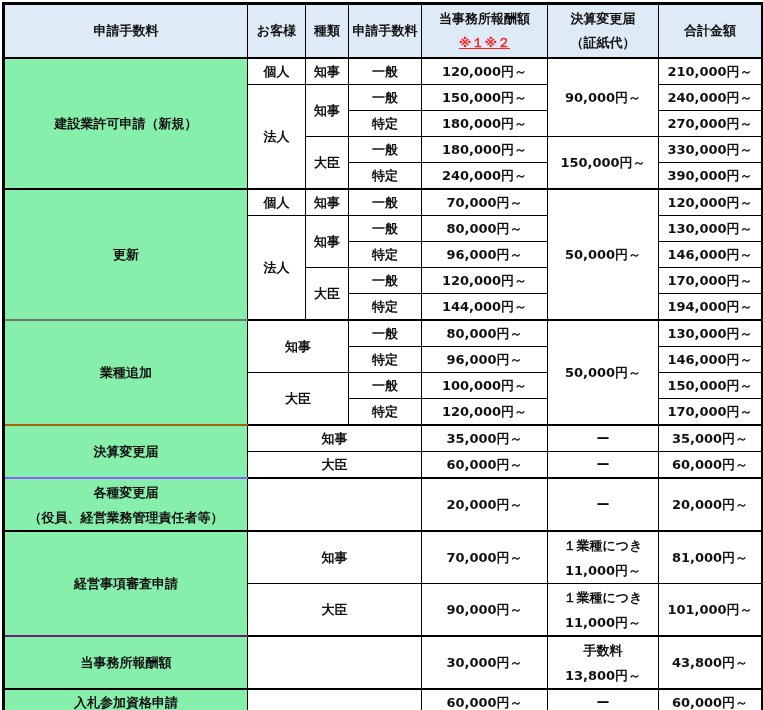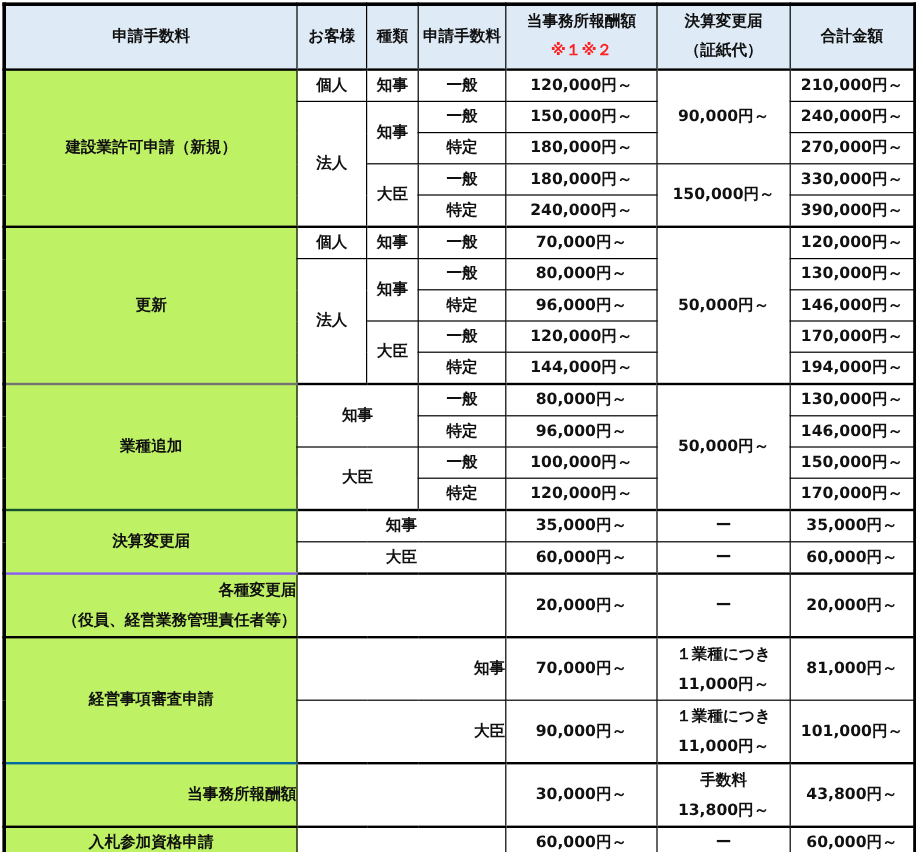--- a/index.html
+++ b/index.html
@@ -1,23 +1,23 @@
 <!DOCTYPE html>
 <html><head>
 <meta charset="utf-8">
 <style>
   html,body{margin:0;padding:0;background:#fff;}
   body{width:763px;height:710px;overflow:hidden;font-family:"DejaVu Sans","Liberation Sans",sans-serif;}
   table{border-collapse:collapse;position:absolute;left:2px;top:2px;width:759px;table-layout:fixed;border:3px solid #000;}
   td,th{border:1px solid #000;text-align:center;vertical-align:middle;font-size:13px;font-weight:bold;color:#111;padding:0;line-height:25px;height:25px;}
   th{background:#deeaf6;height:52px;line-height:24px;}
-  td.cat{background:#bef264;}
+  td.cat{background:#86efac;}
   .thick-b td, .thick-b th{border-bottom:2px solid #000;}
-  .red{color:#ff2020;}
-  .tall{height:51px;text-align:right;}
+  .red{color:#ff2020;text-decoration:underline;}
+  .tall{height:51px;}
 </style>
 </head>
 <body>
 
 <table>
   <colgroup>
     <col style="width:244px">
       <col style="width:58px">
       <col style="width:43px">
       <col style="width:73px">
@@ -103,21 +103,21 @@
     <td>120,000円～</td>
     <td>170,000円～</td>
   </tr>
   <tr class="thick-b">
     <td>特定</td>
     <td>144,000円～</td>
     <td>194,000円～</td>
   </tr>
 
   <tr>
-    <td class="cat" rowspan="4" style="border-bottom:2px solid #14532d">業種追加</td>
+    <td class="cat" rowspan="4" style="border-bottom:2px solid #a16207">業種追加</td>
     <td rowspan="2" colspan="2">知事</td>
     <td>一般</td>
     <td>80,000円～</td>
     <td rowspan="4" style="border-bottom:2px solid #000">50,000円～</td>
     <td>130,000円～</td>
   </tr>
   <tr>
     <td>特定</td>
     <td>96,000円～</td>
     <td>146,000円～</td>
@@ -153,21 +153,21 @@
       <div>各種変更届</div>
       <div>（役員、経営業務管理責任者等）</div>
     </td>
     <td colspan="3"></td>
     <td>20,000円～</td>
     <td>ー</td>
     <td>20,000円～</td>
   </tr>
 
   <tr>
-    <td class="cat" rowspan="2" style="border-bottom:2px solid #0369a1">経営事項審査申請</td>
+    <td class="cat" rowspan="2" style="border-bottom:2px solid #701a75">経営事項審査申請</td>
     <td colspan="3" class="tall">知事</td>
     <td>70,000円～</td>
     <td>
           <div>１業種につき</div>
           <div>11,000円～</div>
         </td>
     <td>81,000円～</td>
   </tr>
   <tr class="thick-b">
     <td colspan="3" class="tall">大臣</td>

